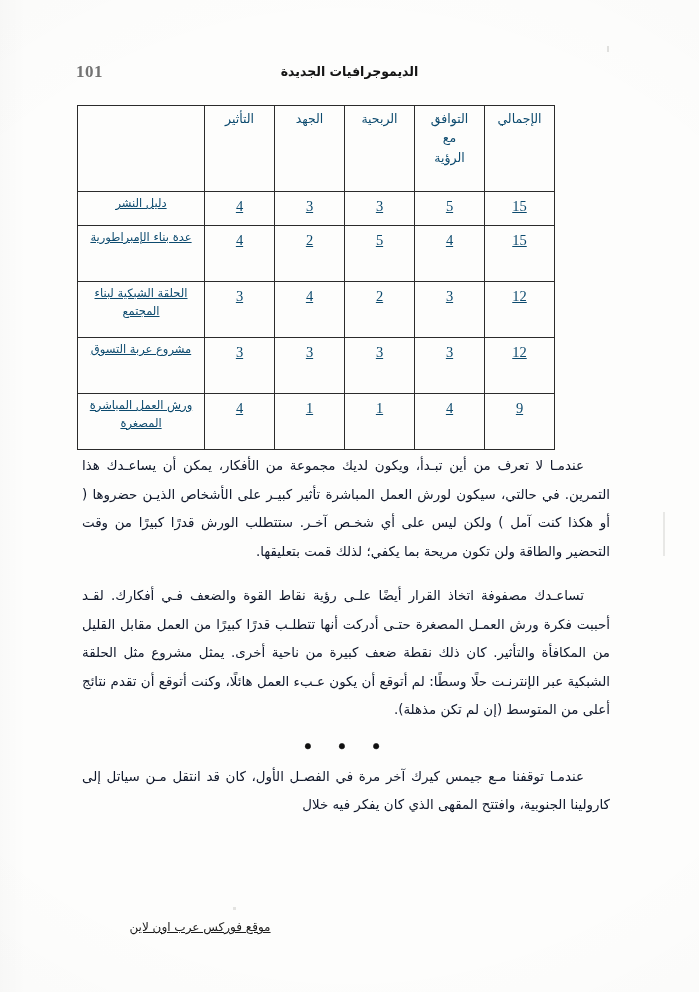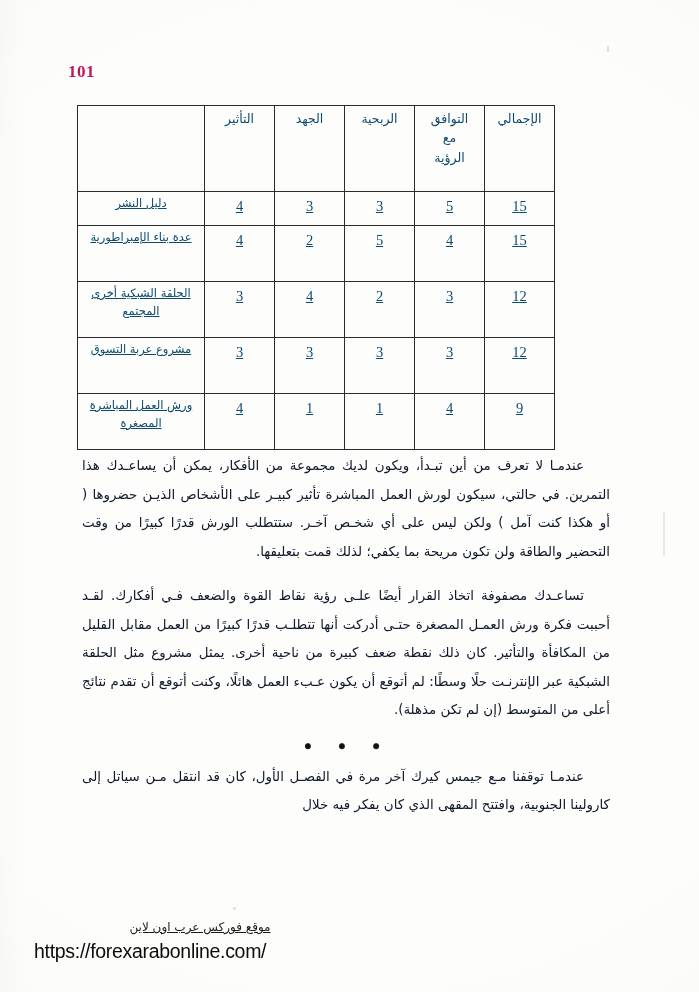--- a/index.html
+++ b/index.html
@@ -42,27 +42,27 @@
   
   .running-head {
     position: absolute;
     top: 62px;
     left: 0;
     width: 699px;
     height: 26px;
   }
   .folio {
     position: absolute;
-    left: 68px;
+    left: 76px;
     top: 0;
     font-family: "Liberation Serif", serif;
     font-weight: bold;
     font-size: 17px;
     letter-spacing: 0.5px;
-    color: #be185d;
+    color: #737373;
   }
   .head-title {
     position: absolute;
     left: 0;
     right: 0;
     top: 2px;
     text-align: center;
     font-family: "DejaVu Sans", sans-serif;
     font-weight: bold;
     font-size: 12.5px;
@@ -195,20 +195,21 @@
 
 <div class="page-sheet">
 
   <div class="scan-shade"></div>
   <div class="edge-mark" style="left:607px; top:46px; width:2px; height:6px; opacity:.55;"></div>
   <div class="edge-mark" style="left:663px; top:512px; width:2px; height:44px; opacity:.4;"></div>
   <div class="edge-mark" style="left:233px; top:907px; width:3px; height:3px; opacity:.5;"></div>
 
   <div class="running-head">
     <div class="folio">101</div>
+    <div class="head-title">الديموجرافيات الجديدة</div>
   </div>
 
   <div class="matrix-wrap">
     <table class="matrix">
       <colgroup>
         <col class="c-total">
           <col class="c-fit">
           <col class="c-profit">
         <col class="c-effort">
           <col class="c-impact">
@@ -246,21 +247,21 @@
             <td class="num">2</td>
             <td class="num">4</td>
             <td class="rowlabel">عدة بناء الإمبراطورية</td>
           </tr>
           <tr class="tall">
             <td class="num">12</td>
             <td class="num">3</td>
             <td class="num">2</td>
             <td class="num">4</td>
             <td class="num">3</td>
-            <td class="rowlabel">الحلقة الشبكية أخرى المجتمع</td>
+            <td class="rowlabel">الحلقة الشبكية لبناء المجتمع</td>
           </tr>
           <tr class="tall">
             <td class="num">12</td>
             <td class="num">3</td>
             <td class="num">3</td>
             <td class="num">3</td>
             <td class="num">3</td>
             <td class="rowlabel">مشروع عربة التسوق</td>
           </tr>
           <tr class="tall">
@@ -277,16 +278,15 @@
 
   <div class="body-copy">
     <p class="para">عندمـا لا تعرف من أين تبـدأ، ويكون لديك مجموعة من الأفكار، يمكن أن يساعـدك هذا التمرين. في حالتي، سيكون لورش العمل المباشرة تأثير كبيـر على الأشخاص الذيـن حضروها ( أو هكذا كنت آمل ) ولكن ليس على أي شخـص آخـر. ستتطلب الورش قدرًا كبيرًا من وقت التحضير والطاقة ولن تكون مريحة بما يكفي؛ لذلك قمت بتعليقها.</p>
     <p class="para">تساعـدك مصفوفة اتخاذ القرار أيضًا علـى رؤية نقاط القوة والضعف فـي أفكارك. لقـد أحببت فكرة ورش العمـل المصغرة حتـى أدركت أنها تتطلـب قدرًا كبيرًا من العمل مقابل القليل من المكافأة والتأثير. كان ذلك نقطة ضعف كبيرة من ناحية أخرى. يمثل مشروع مثل الحلقة الشبكية عبر الإنترنـت حلًا وسطًا: لم أتوقع أن يكون عـبء العمل هائلًا، وكنت أتوقع أن تقدم نتائج أعلى من المتوسط (إن لم تكن مذهلة).</p>
     <div class="dinkus">•  •  •</div>
     <p class="para">عندمـا توقفنا مـع جيمس كيرك آخر مرة في الفصـل الأول، كان قد انتقل مـن سياتل إلى كارولينا الجنوبية، وافتتح المقهى الذي كان يفكر فيه خلال</p>
   </div>
 
   <div class="watermark">
     <div class="wm-arabic">موقع فوركس عرب اون لاين</div>
-    <div class="wm-url">https://forexarabonline.com/</div>
   </div>
 
 </div>
 
 </body></html>

